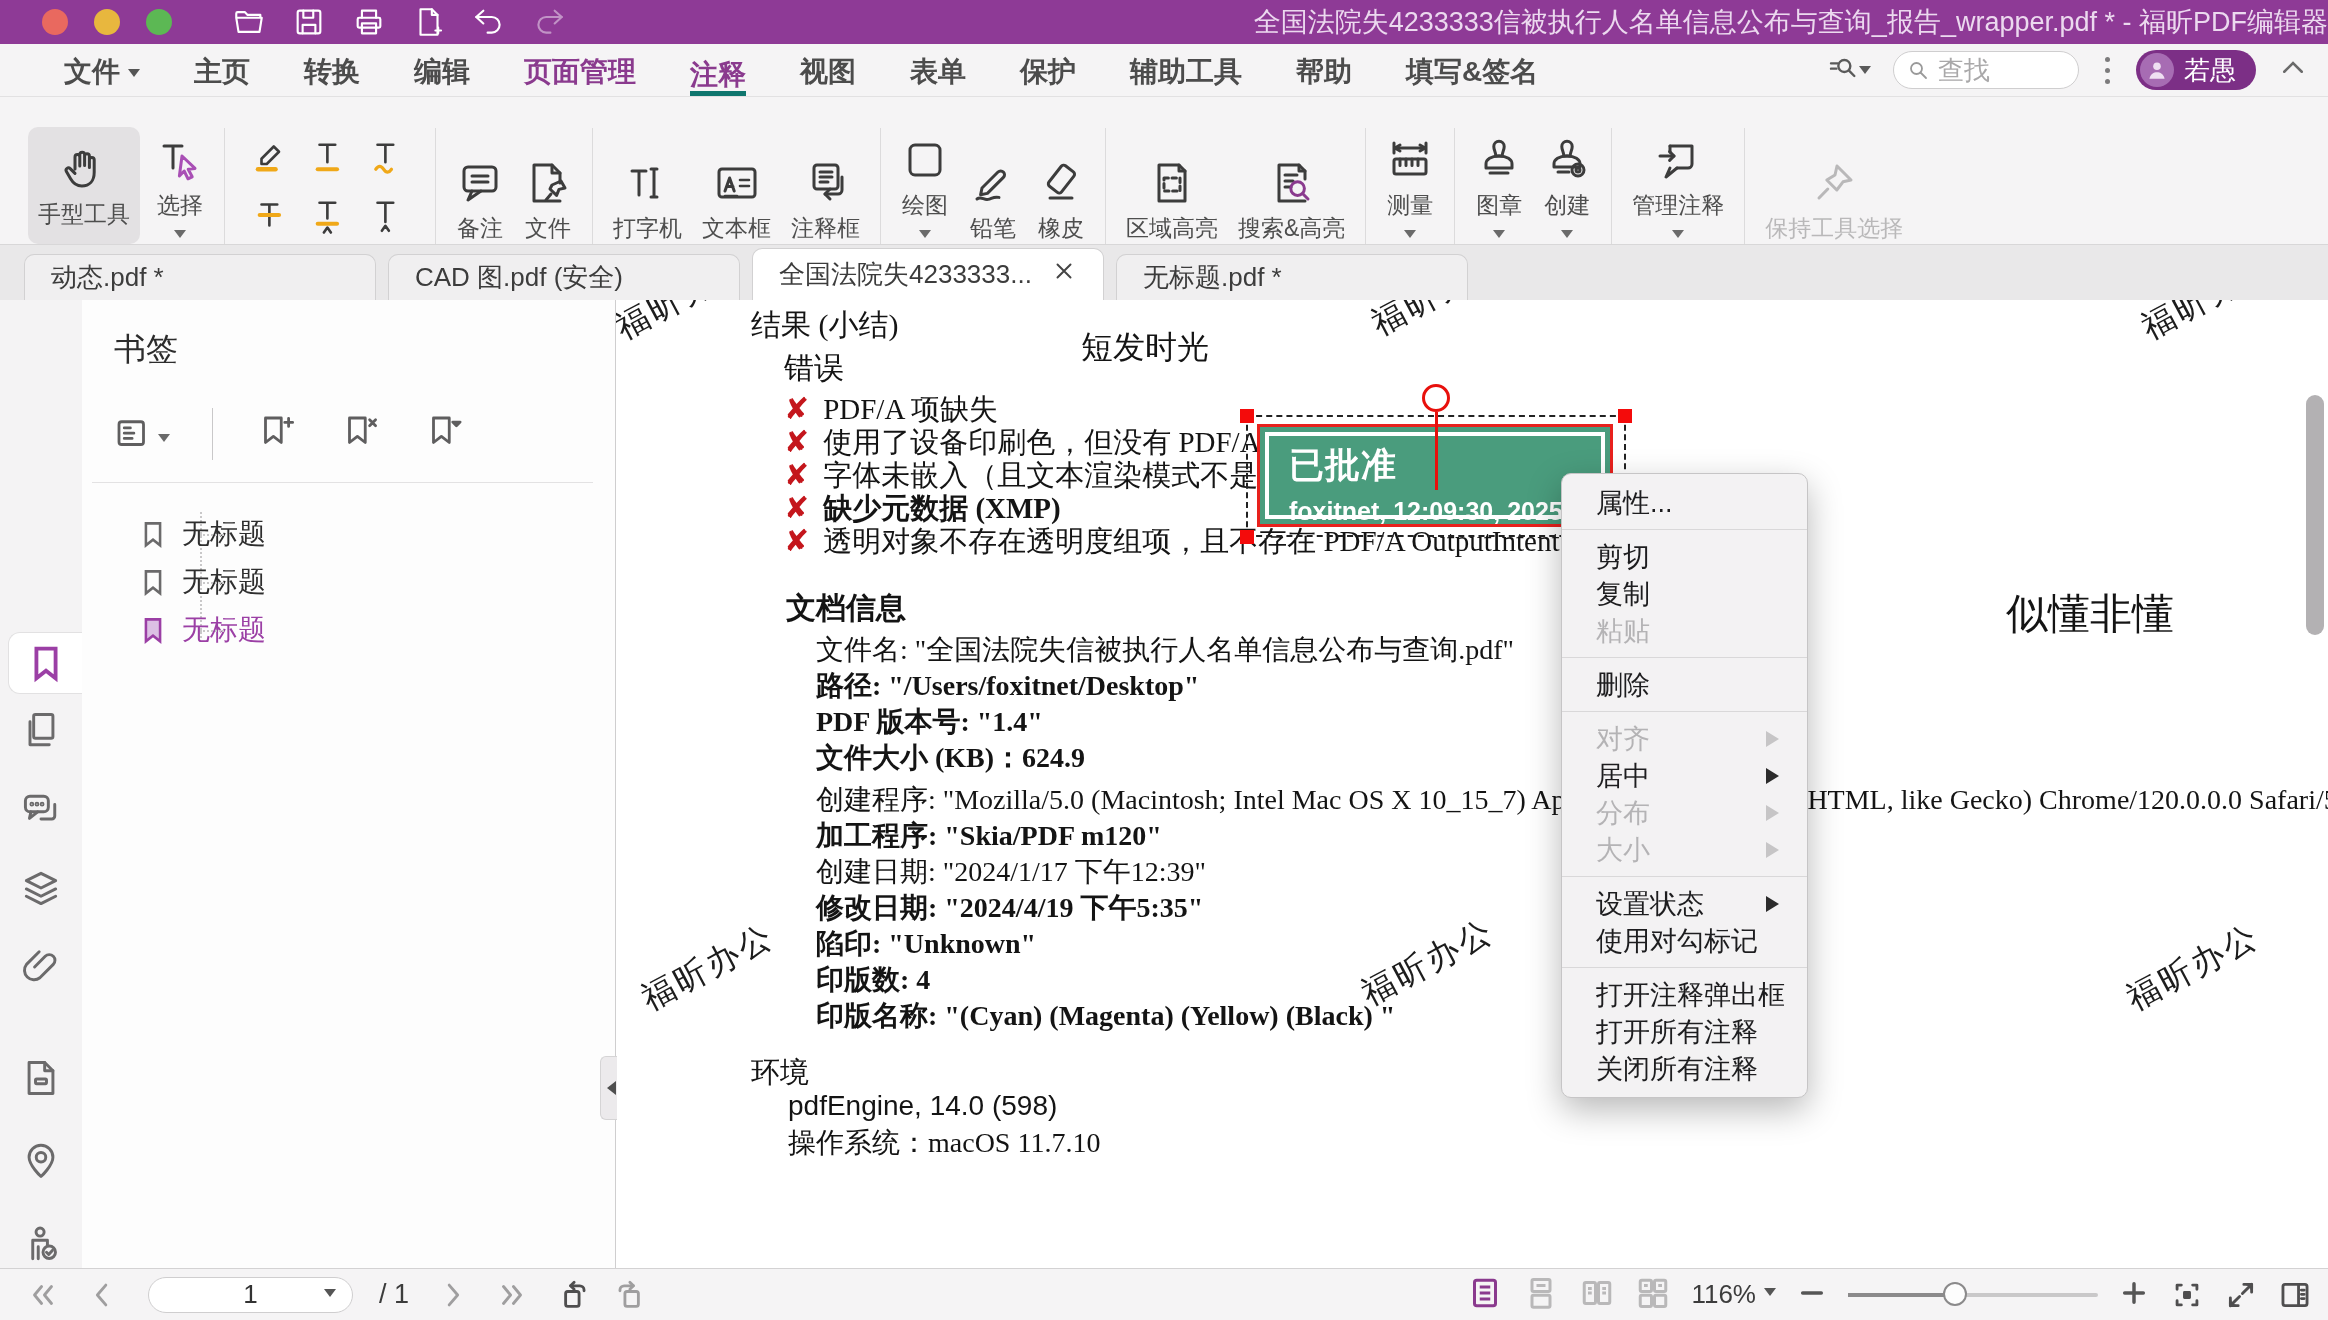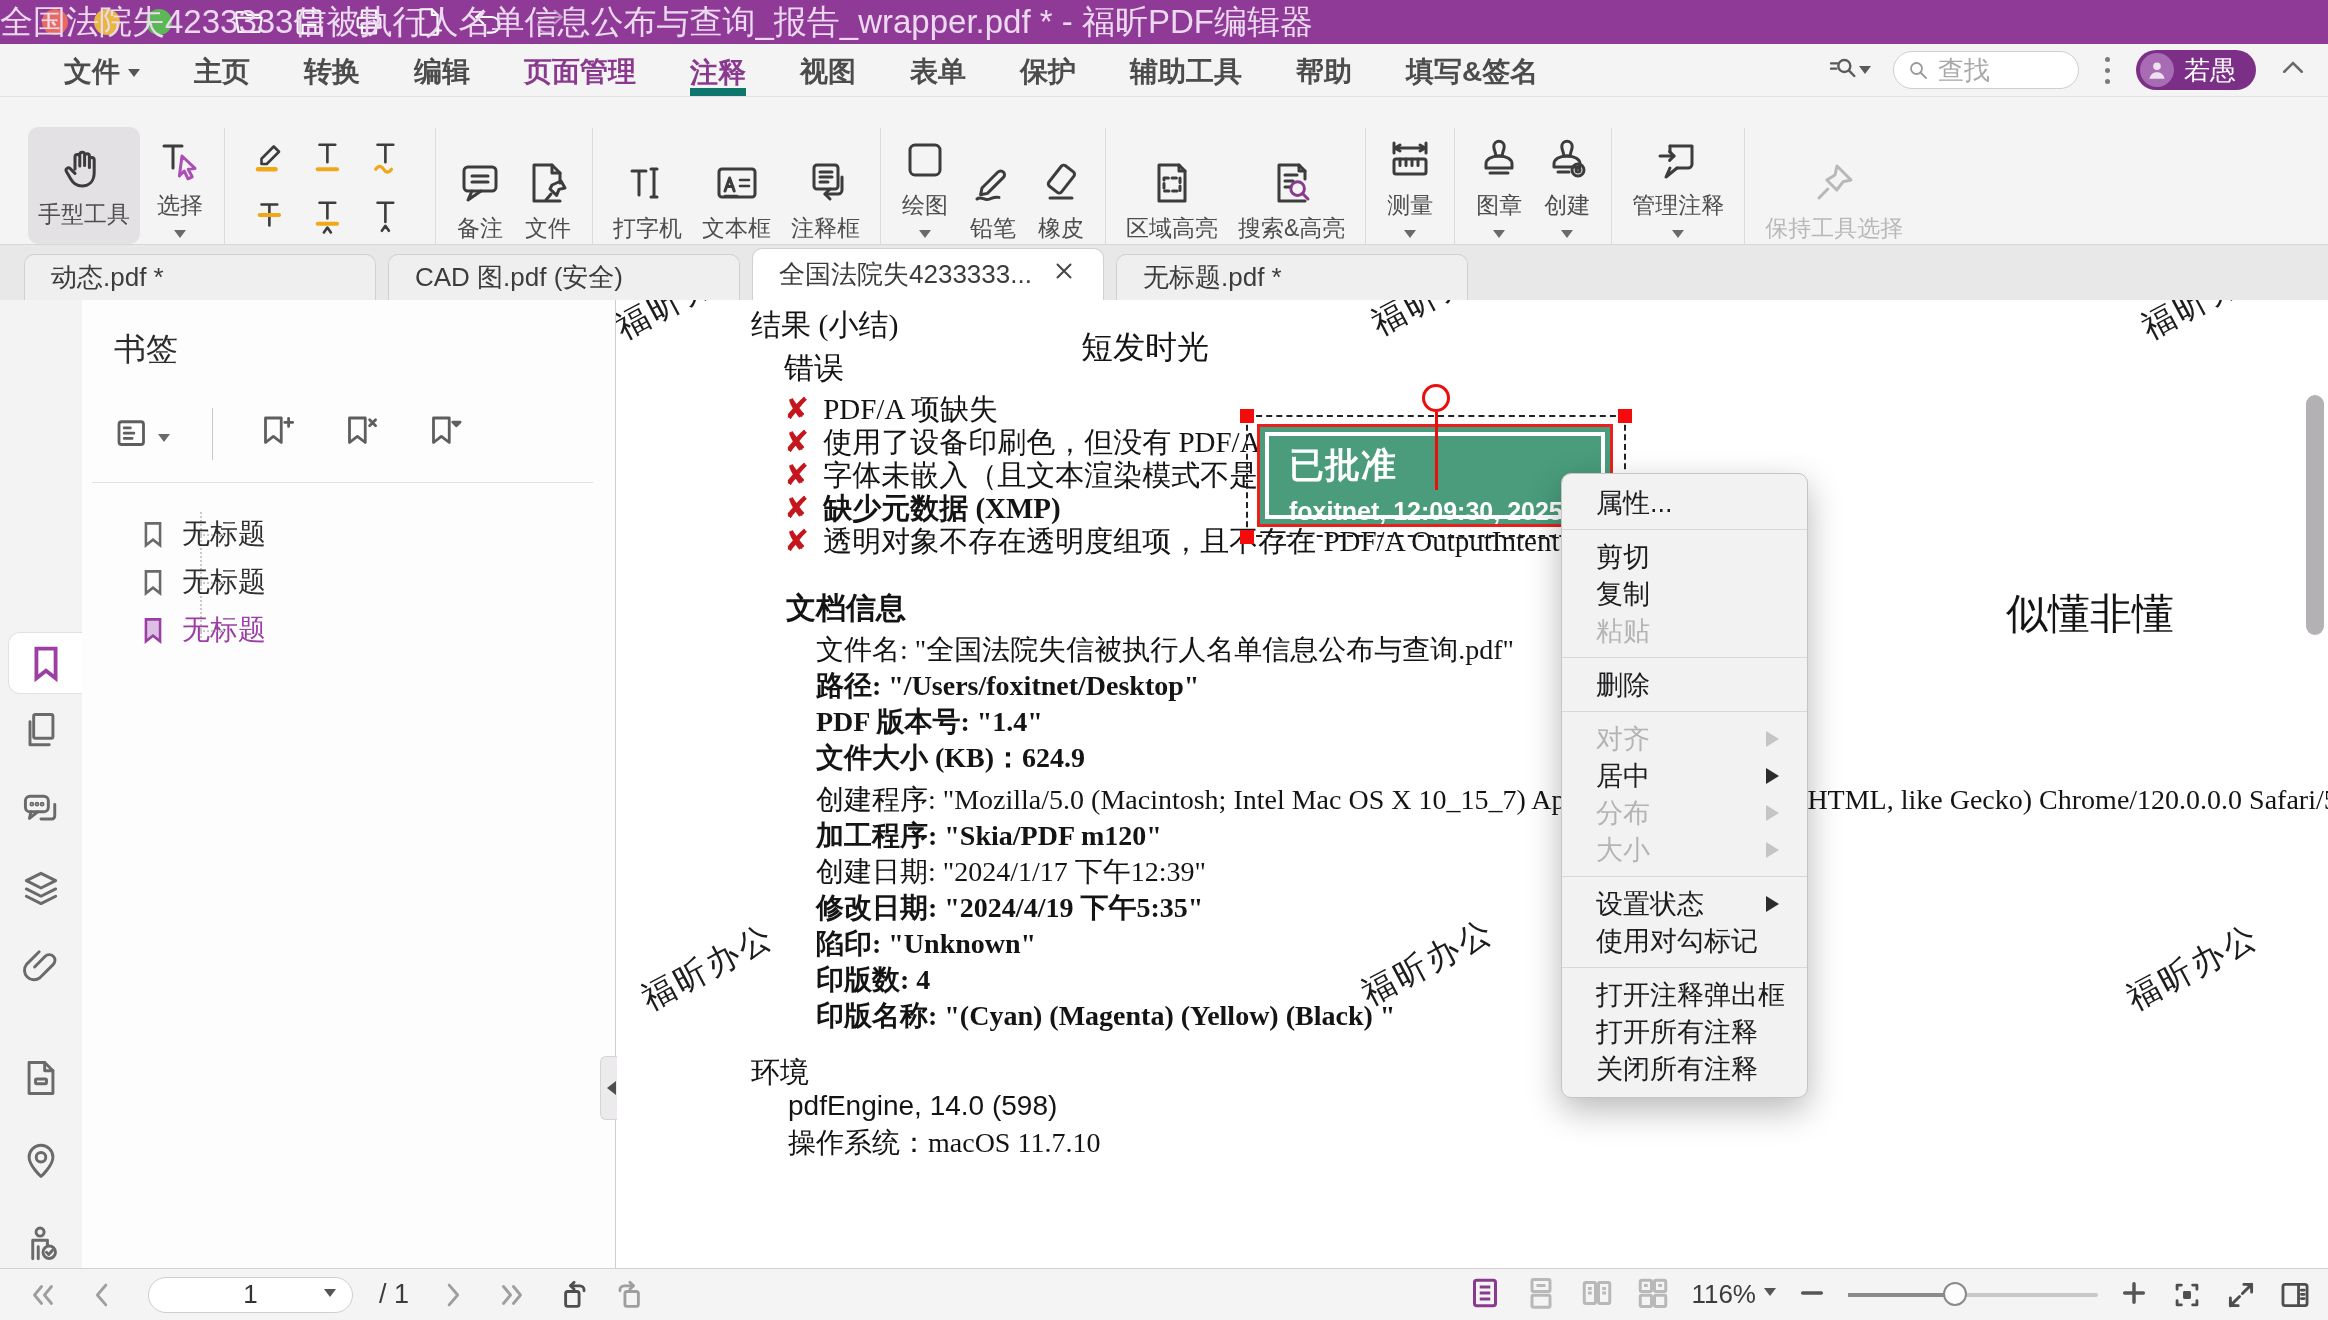--- a/index.html
+++ b/index.html
@@ -9,27 +9,27 @@
 
   
   .titlebar { height:44px; background:#8e3a96; display:flex; align-items:center; position:relative; flex:0 0 auto; }
   .traffic { display:flex; gap:26px; margin-left:42px; }
   .light { width:26px; height:26px; border-radius:50%; }
   .light.red{background:#e9695f;} .light.yellow{background:#e8b73e;} .light.green{background:#5cb854;}
   .tb-icons { display:flex; gap:22px; margin-left:58px; }
   .tb-icon { width:38px; height:38px; display:flex; align-items:center; justify-content:center; }
   .tb-icon svg { width:34px; height:34px; fill:none; stroke:#fff; stroke-width:1.5; stroke-linecap:round; stroke-linejoin:round; }
   .tb-icon.dim svg { stroke:#c193c6; }
-  .tb-title { position:absolute; left:0; right:0; text-align:left; color:#ecd9ef; font-size:33px; pointer-events:none; }
+  .tb-title { position:absolute; left:0; right:0; text-align:right; color:#ecd9ef; font-size:27px; pointer-events:none; }
 
   
   .menubar { height:53px; background:#f5f4f5; display:flex; align-items:center; border-bottom:1px solid #e2e1e2; padding-left:64px; flex:0 0 auto; position:relative; }
   .menu-item { font-size:28px; color:#4c4c4c; font-weight:700; margin-right:54px; display:flex; align-items:center; gap:8px; height:100%; padding-top:4px; }
   .menu-item.accent { color:#8a3a8e; }
-  .menu-item.current { border-bottom:8px solid #0f766e; padding-top:14px; }
+  .menu-item.current { border-bottom:5px solid #0f766e; padding-top:14px; }
   .mchev { width:0; height:0; border:6px solid transparent; border-top:8px solid #555; margin-top:7px; }
   .menubar-right { position:absolute; right:20px; top:0; height:100%; display:flex; align-items:center; gap:22px; }
   .advsearch { display:flex; align-items:center; }
   .advsearch svg { width:32px; height:32px; fill:none; stroke:#5a5a5a; stroke-width:1.8; stroke-linecap:round; }
   .search-pill { width:186px; height:38px; background:#fff; border:1px solid #cfcecf; border-radius:20px; display:flex; align-items:center; padding:0 12px; gap:8px; }
   .search-pill svg { width:24px; height:24px; fill:none; stroke:#9a9a9a; stroke-width:1.8; stroke-linecap:round; }
   .search-pill input { border:none; outline:none; width:110px; font-size:26px; color:#444; background:transparent; }
   .search-pill input::placeholder { color:#a9a8a9; }
   .kebab { display:flex; flex-direction:column; gap:6px; padding:0 4px; }
   .kebab i { width:5px; height:5px; border-radius:50%; background:#7c7b7c; }

